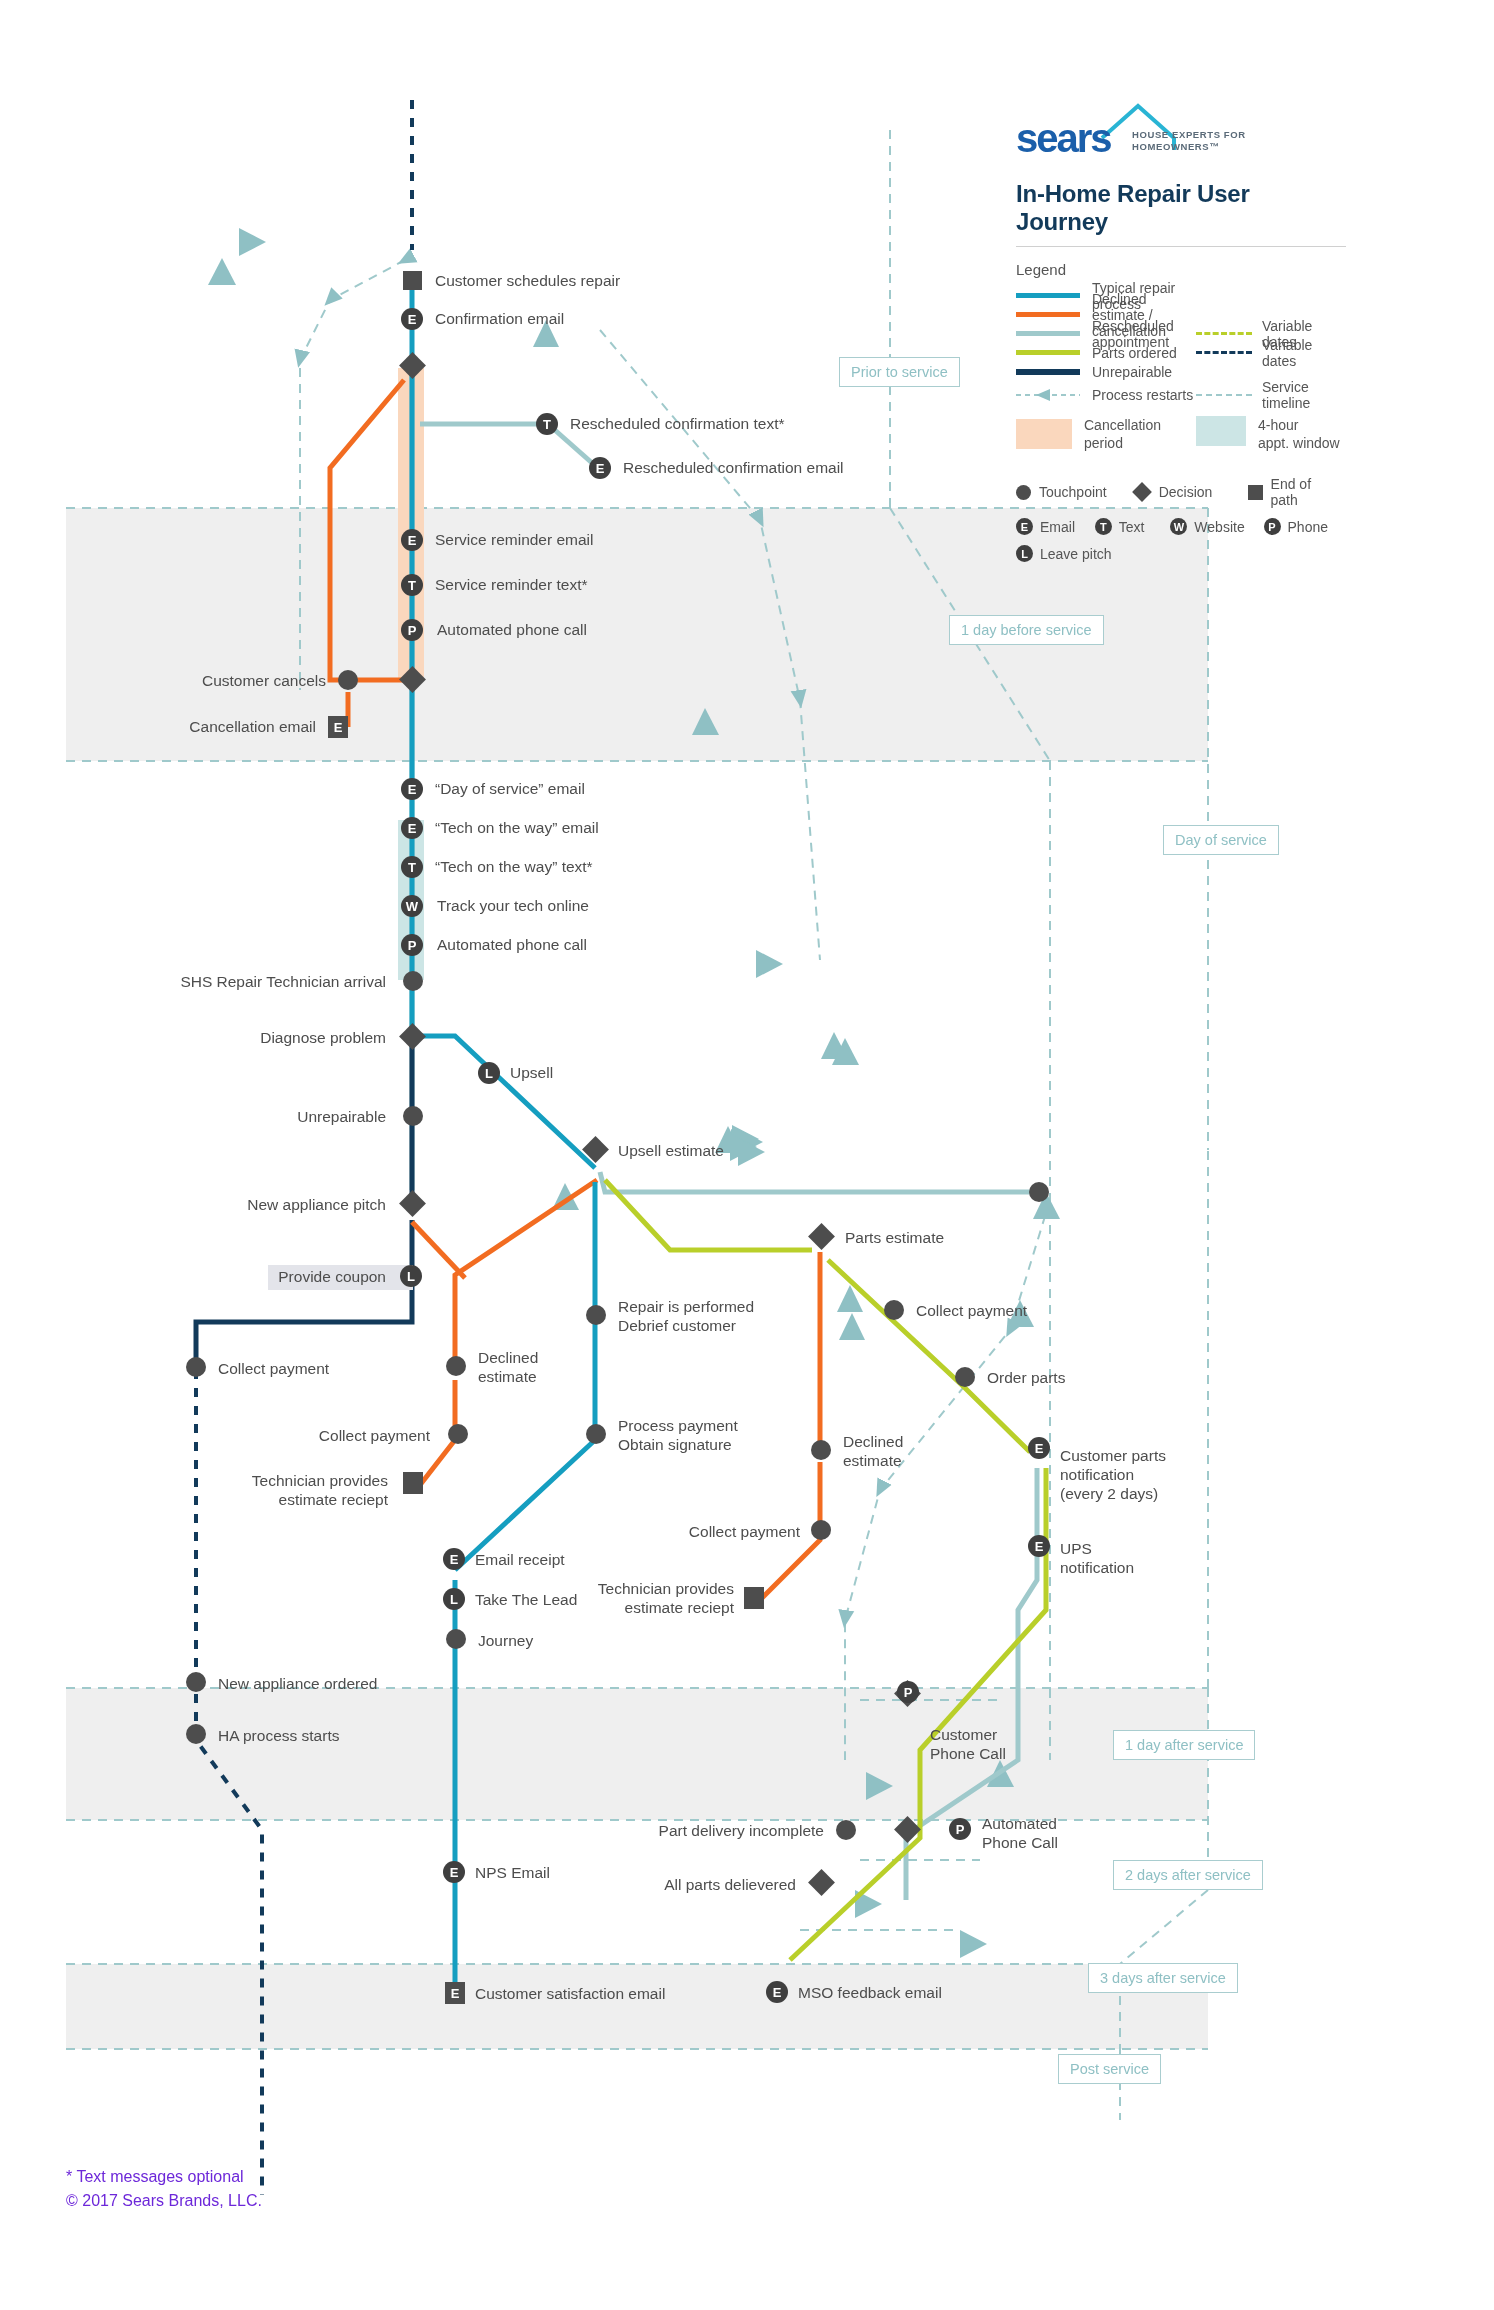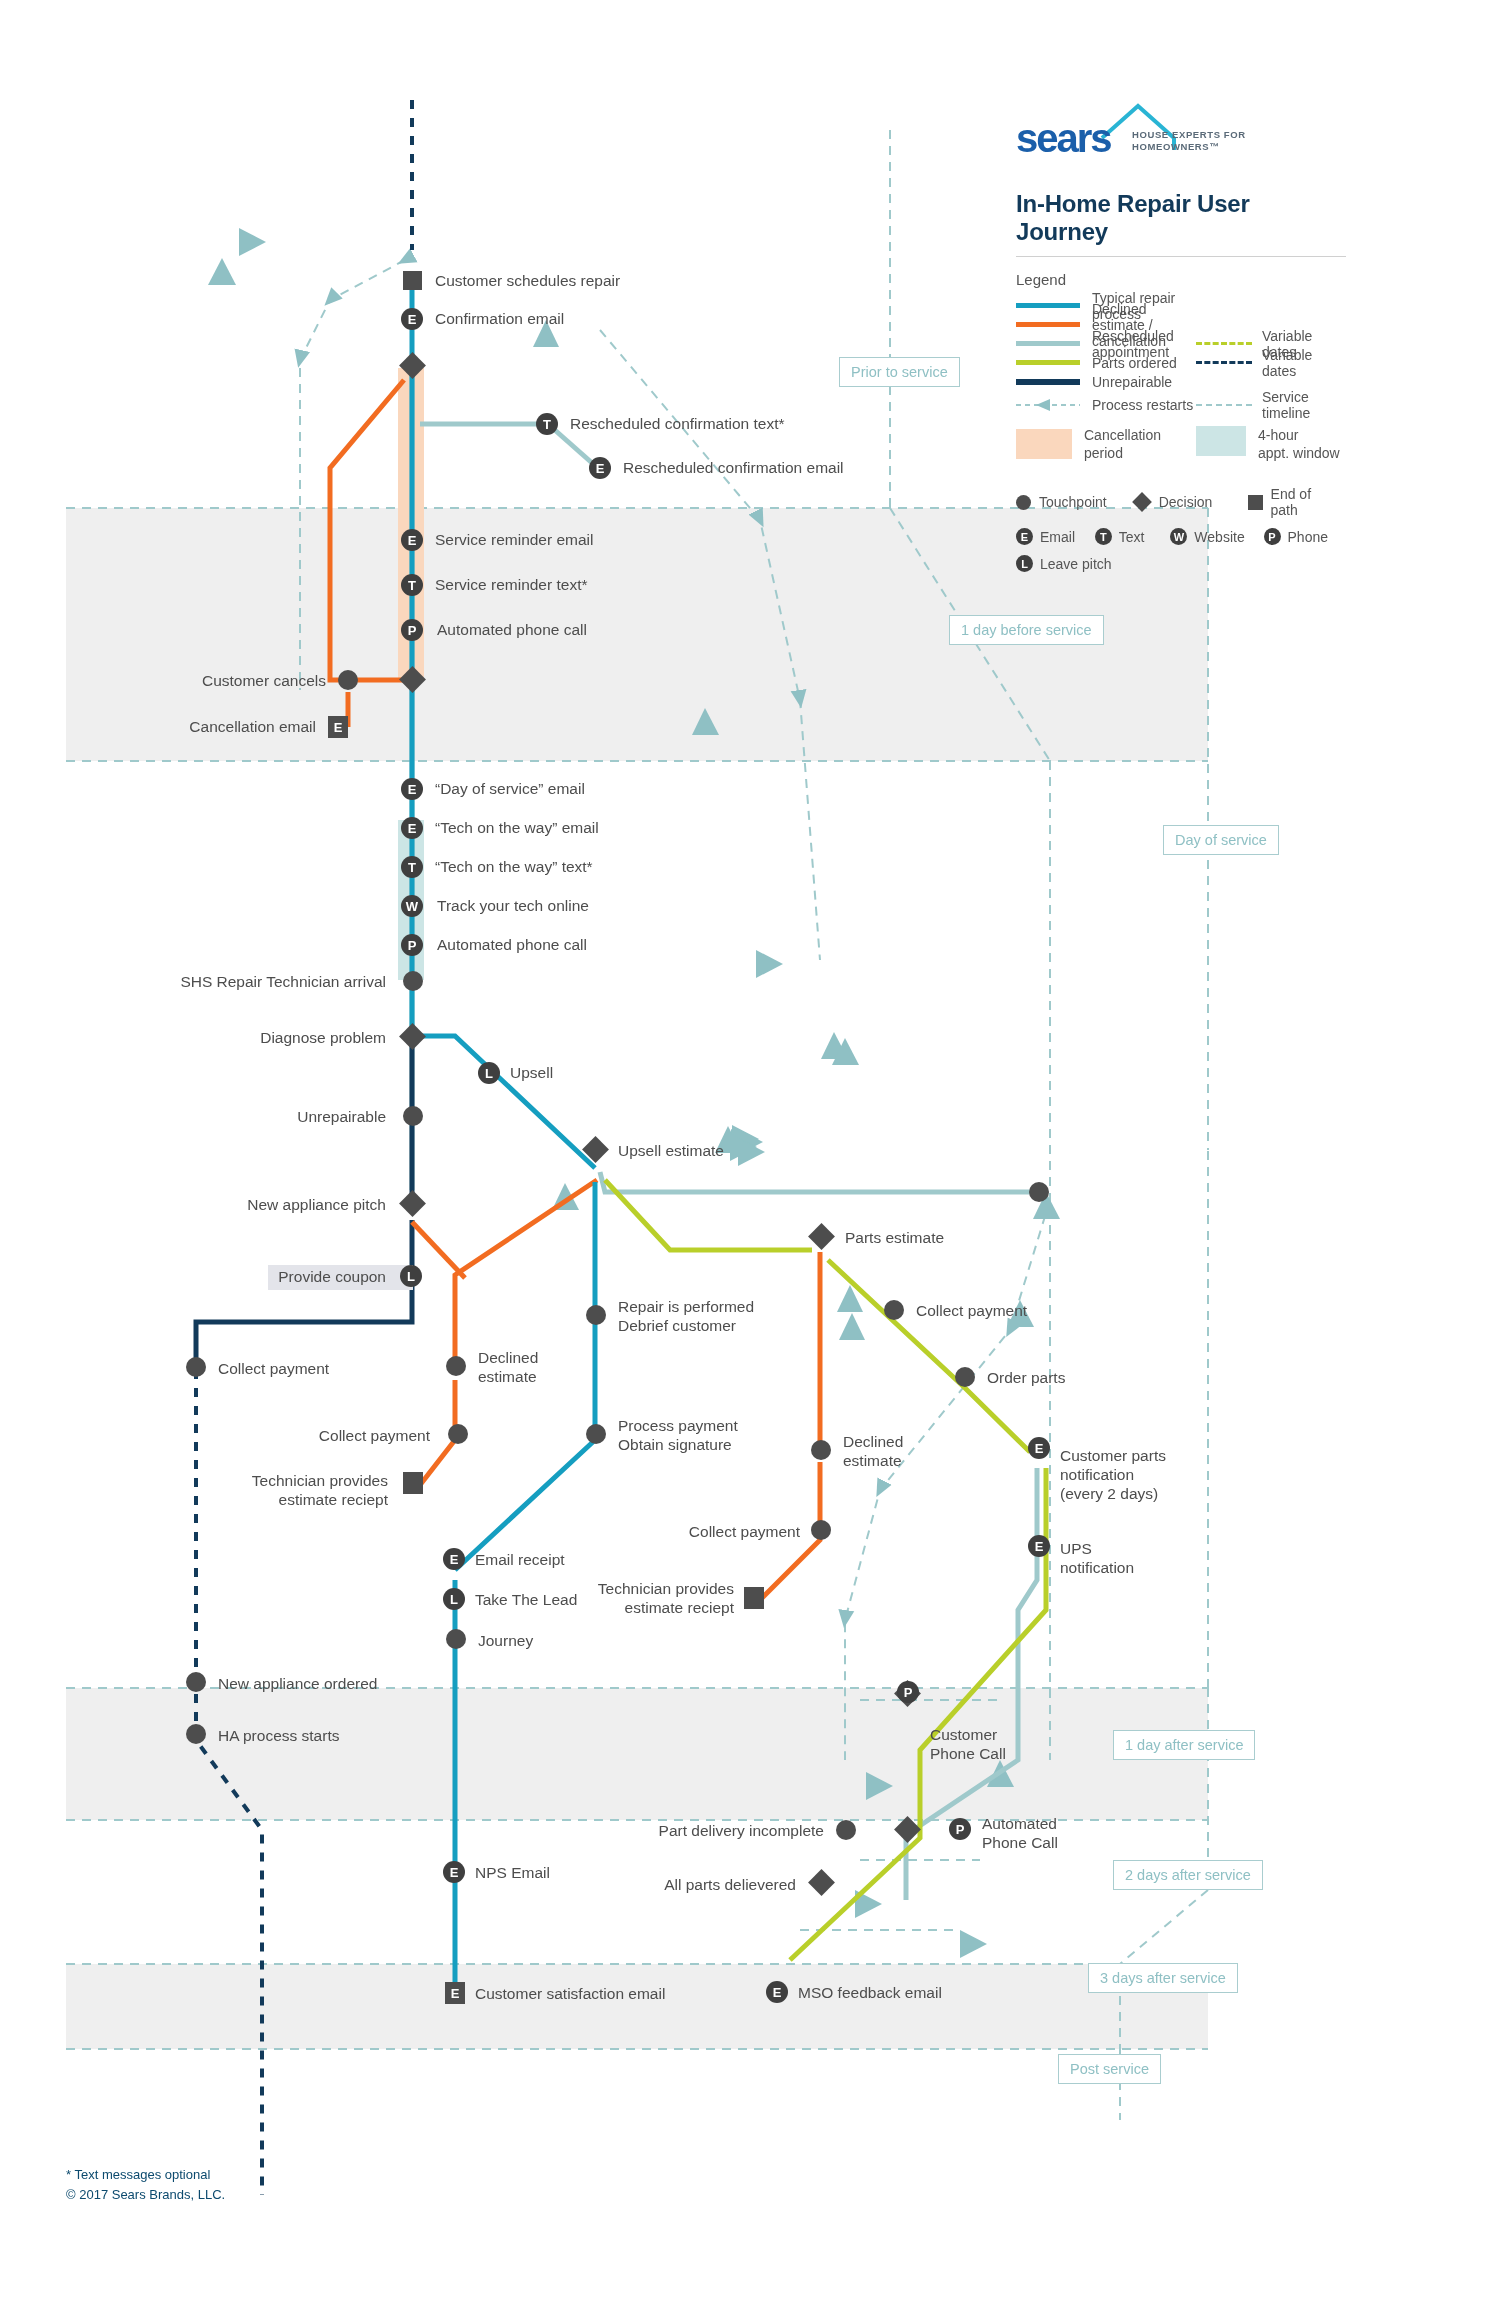--- a/index.html
+++ b/index.html
@@ -6,21 +6,21 @@
   body{width:1494px;height:2310px;position:relative;font-family:"Liberation Sans",sans-serif;color:#4a4a4a;}
   #stage{position:absolute;left:0;top:0;width:1494px;height:2310px;overflow:hidden;}
   svg.layer{position:absolute;left:0;top:0;width:1494px;height:2310px;}
   .lbl{position:absolute;font-family:"Liberation Sans",sans-serif;font-size:15.5px;color:#4d4d4d;line-height:1.22;white-space:pre;}
   .lbl.r{text-align:right;}
   
   #panel{position:absolute;left:1016px;top:118px;width:330px;}
   .brandwrap{position:relative;height:52px;}
   .sears{font-family:"Liberation Sans",sans-serif;font-size:40px;font-weight:bold;color:#1b5faa;letter-spacing:-2px;position:absolute;left:0;top:-2px;}
   .tagline{position:absolute;left:116px;top:11px;font-size:9.5px;font-weight:bold;color:#5a6a78;letter-spacing:0.6px;line-height:1.25;}
-  .title{font-size:24px;font-weight:bold;color:#123a5a;margin-top:20px;letter-spacing:-0.2px;}
+  .title{font-size:24px;font-weight:bold;color:#123a5a;margin-top:10px;letter-spacing:-0.2px;}
   .rule{height:1px;background:#d0d0d0;margin-top:10px;}
   .legend-h{font-size:15px;color:#555;margin-top:14px;margin-bottom:8px;}
   .lrow{display:flex;align-items:center;height:19px;}
   .lrow .sw{width:64px;height:5px;margin-right:12px;flex:none;}
   .lrow .sw.thick{height:6px;}
   .ltext{font-size:14px;color:#555;}
   .lcols{display:flex;}
   .lcols .c1{width:180px;}
   .lcols .c2{width:150px;}
   .dashsw{width:56px;height:0;border-top:3px dashed #b9cf2a;margin-right:10px;flex:none;}
@@ -40,21 +40,21 @@
   .mk.square{width:19px;height:19px;background:#4d4d4d;}
   .mk.diamond{width:19px;height:19px;background:#4d4d4d;transform:rotate(45deg);}
   .mk.icon{width:22px;height:22px;border-radius:50%;background:#3f3f3f;color:#fff;font-size:13px;font-weight:bold;
            display:flex;align-items:center;justify-content:center;}
   .mk.iconsq{width:20px;height:22px;background:#4d4d4d;color:#fff;font-size:13px;font-weight:bold;
            display:flex;align-items:center;justify-content:center;}
   
   .pill{position:absolute;border:1px solid #a9cdcf;background:#fff;color:#8fc0c4;font-size:14.5px;
         padding:6px 11px;white-space:nowrap;}
   .coupon-hl{position:absolute;background:#e3e4ea;}
-  .foot{position:absolute;left:66px;top:2165px;font-size:13px;color:#0c4a6e;line-height:1.5;}
+  .foot{position:absolute;left:66px;top:2165px;font-size:16px;color:#6d28d9;line-height:1.5;}
 </style>
 </head>
 <body>
 
 <div id="stage">
 
   <svg class="layer" viewBox="0 0 1494 2310">
     <defs>
       <marker id="arrTeal" markerWidth="10" markerHeight="10" refX="5" refY="5" orient="auto">
         <path d="M0,1 L9,5 L0,9 z" fill="#8fc0c4"></path>

